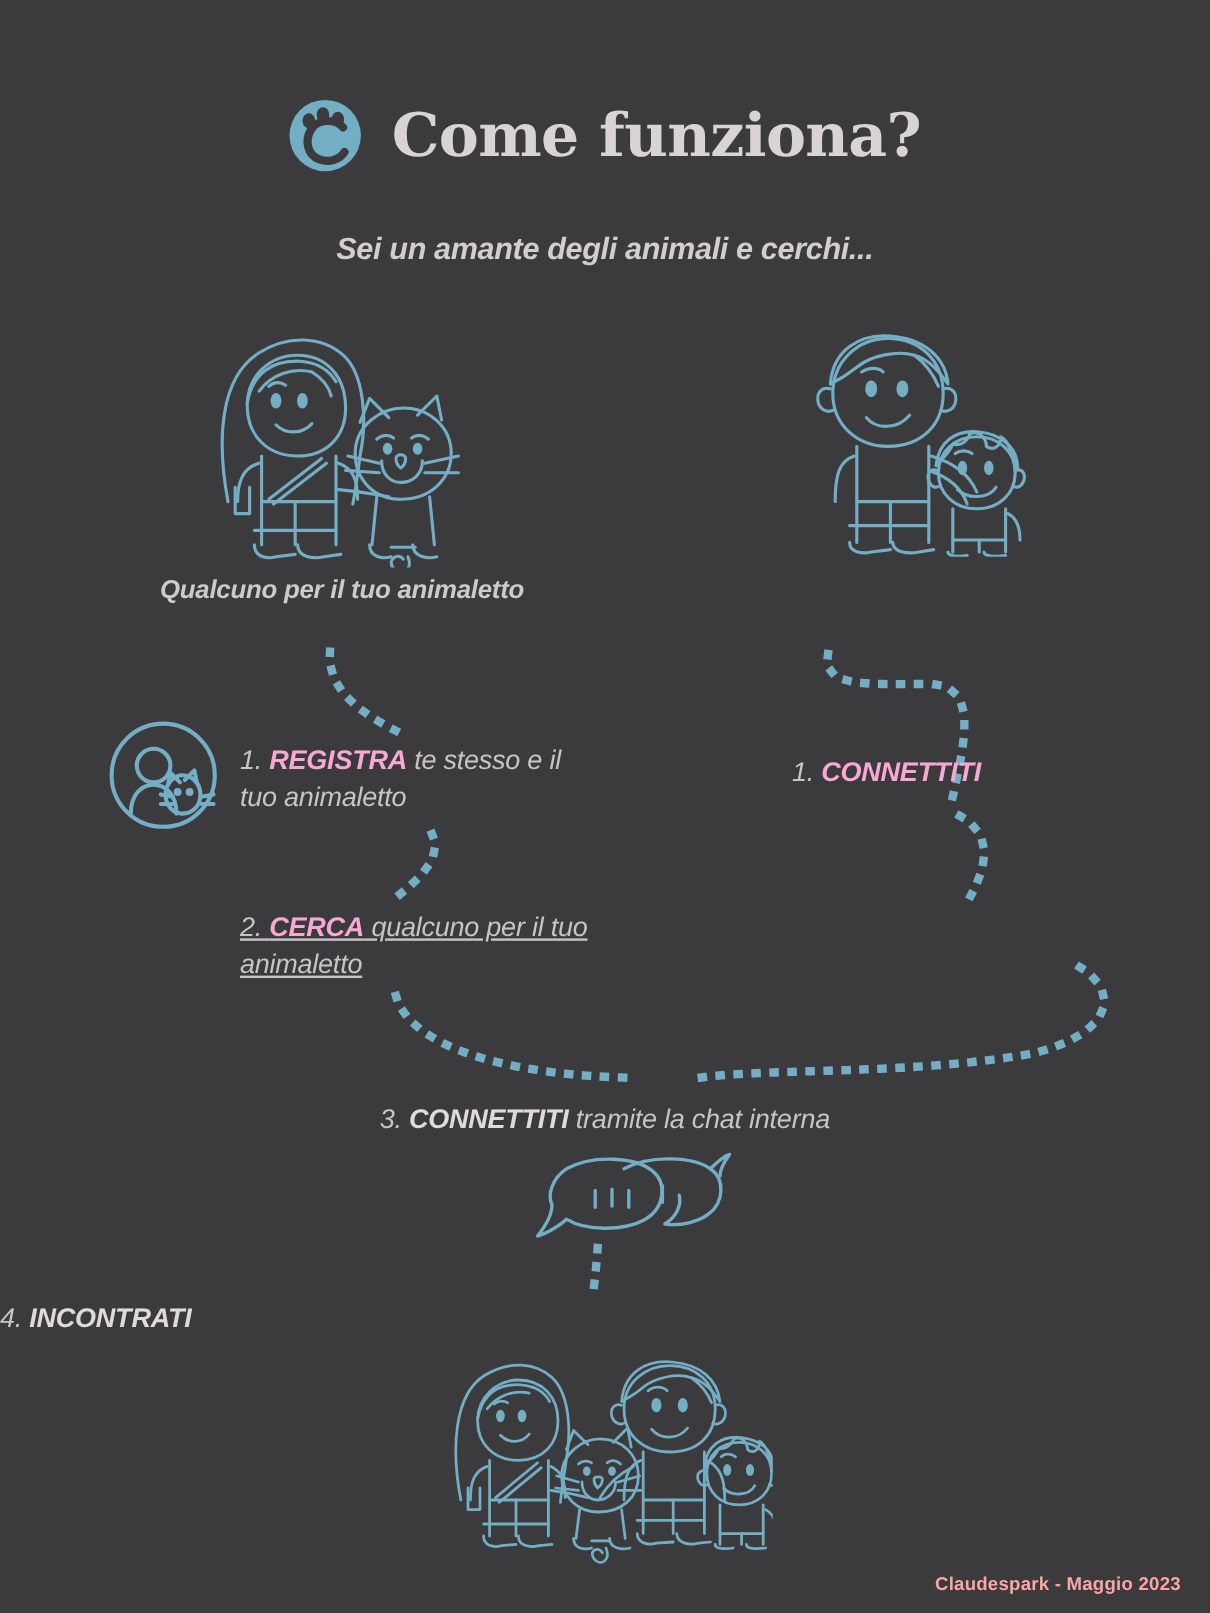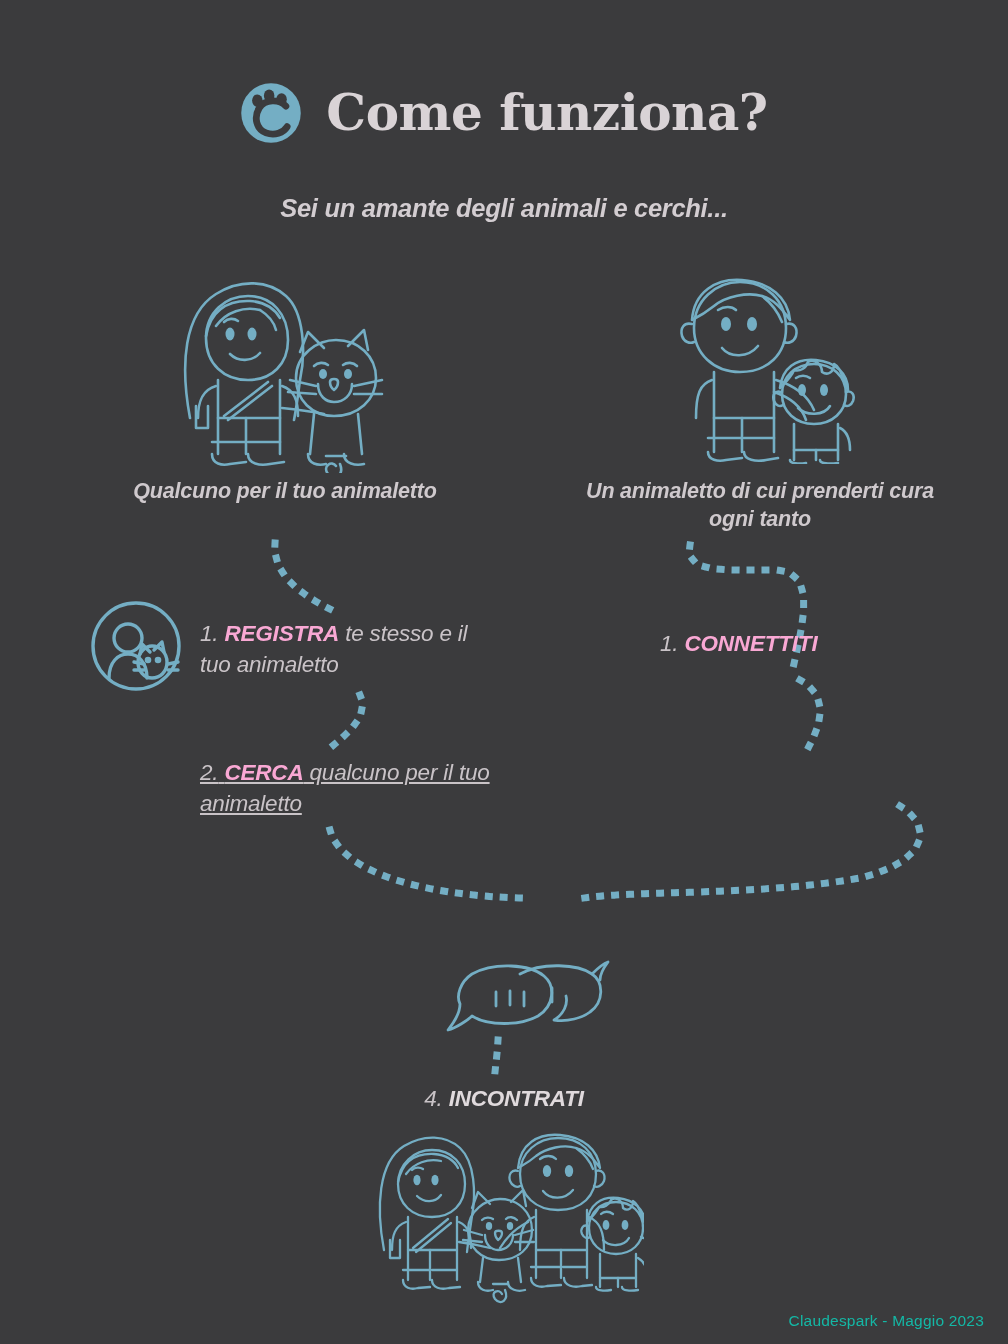--- a/index.html
+++ b/index.html
@@ -97,35 +97,35 @@
     font-style: italic;
     color: #c9c3c7;
     letter-spacing: -0.2px;
   }
   #txt-step3 b { font-weight: bold; color: #e0dadd; }
 
   #txt-step4 {
     position: absolute;
     left: 0; top: 1086px;
     width: 1008px;
-    text-align: center;
     font-size: 22.5px;
     font-style: italic;
     color: #c9c3c7;
     letter-spacing: -0.2px;
   }
   #txt-step4 b { font-weight: bold; color: #e0dadd; }
 
   
   #footer {
     position: absolute;
     right: 24px; bottom: 14px;
     font-size: 15.5px;
-    color: #14b8a6;
+    color: #fca5a5;
     letter-spacing: 0.2px;
+    font-weight: bold;
   }
 
   
   .art { position: absolute; display: block; }
   #art-girl-cat { left: 168px; top: 268px;  width: 236px; height: 205px; }
   #art-two-boys { left: 666px; top: 268px;  width: 206px; height: 196px; }
   #art-family   { left: 368px; top: 1122px; width: 276px; height: 186px; }
   #art-chat     { left: 442px; top: 958px;  width: 172px; height: 84px;  }
 
   #icon-l1 { left: 90px;  top: 600px; width: 92px;  height: 92px; }</style>
@@ -308,35 +308,38 @@
       <path d="M132 140 C140 148 158 148 164 138"></path>
 
       <path d="M128 156 L128 182 L172 182 L172 156"></path>
       <path d="M174 160 C182 164 184 172 184 182"></path>
       <path d="M128 182 L128 192 M150 182 L150 192 M172 182 L172 192"></path>
       <path d="M124 192 C124 196 134 196 140 195"></path>
       <path d="M154 192 C154 196 164 196 172 195"></path>
     </g>
   </svg>
 
-  <div class="col-caption" id="caption-right">Un animaletto di cui prenderti cura ogni tanto</div>
 
   
   
 
   <div class="step-text" id="txt-r1">
     <span class="step-num">1.</span>
     <b>CONNETTITI</b><span></span>
   </div>
 
   
   
 
 
   
+  <div id="txt-step3">
+    <span class="step-num">3.</span>
+    <b>CONNETTITI</b><span> tramite la chat interna</span>
+  </div>
 
   <svg class="art" id="art-chat" viewBox="0 0 172 84">
     <g fill="none" stroke="#74aec4" stroke-width="2.8" stroke-linecap="round" stroke-linejoin="round">
 
       <path d="M78 16 C100 4 136 6 150 16 C162 24 162 44 148 54
                C140 60 126 64 112 62 C122 56 126 46 124 38"></path>
       <path d="M150 16 C154 12 160 6 166 4 C160 12 158 18 158 22"></path>
       <path d="M110 30 L110 44"></path>
 
       <path d="M30 16 C52 4 88 6 102 18 C114 28 112 48 96 58

